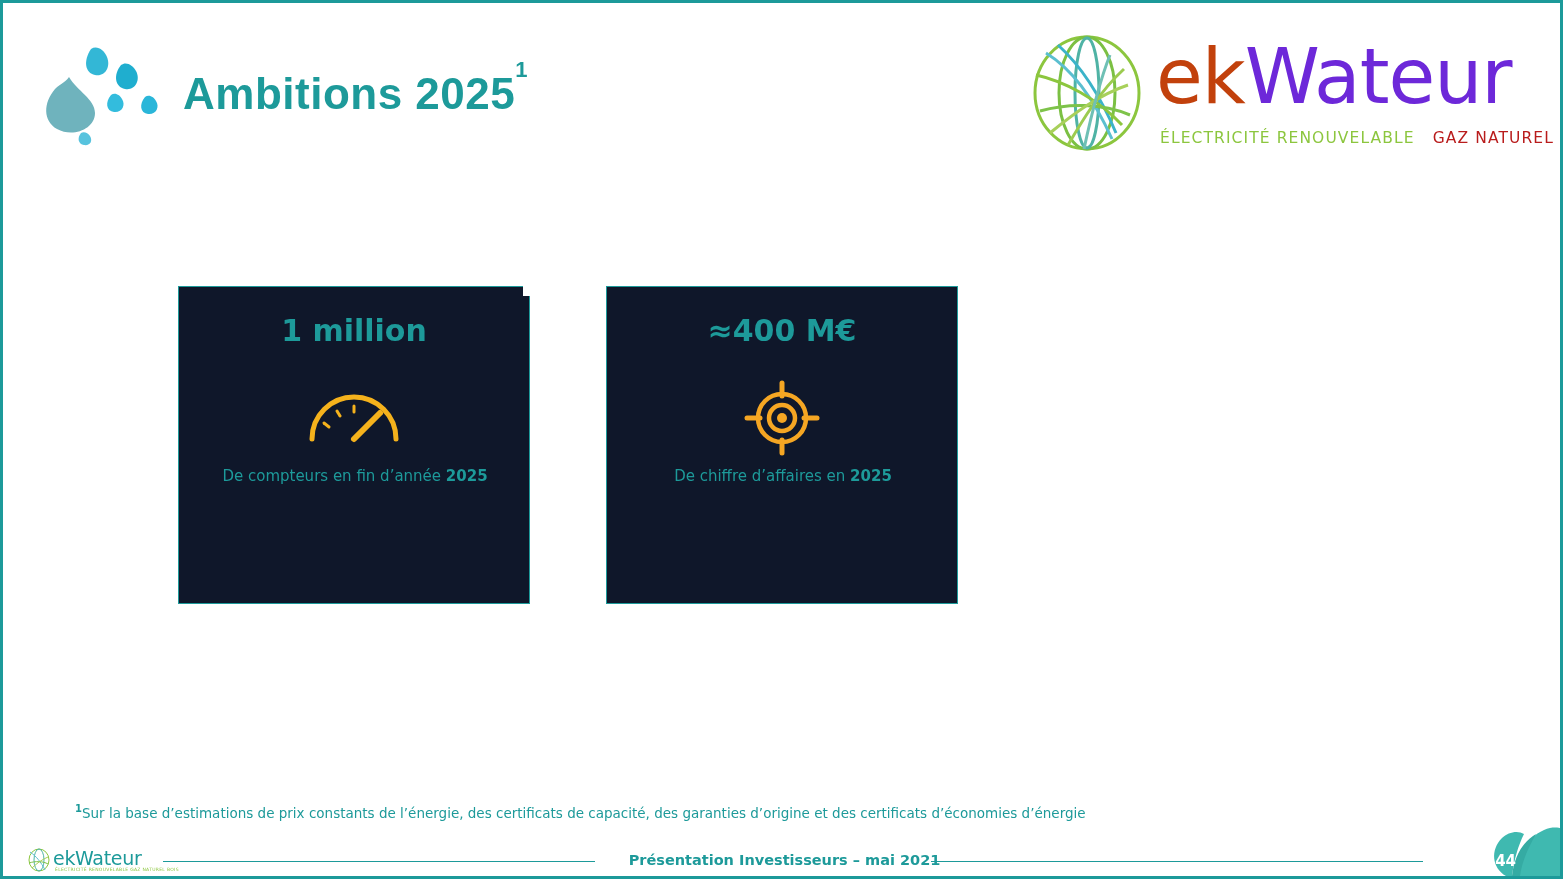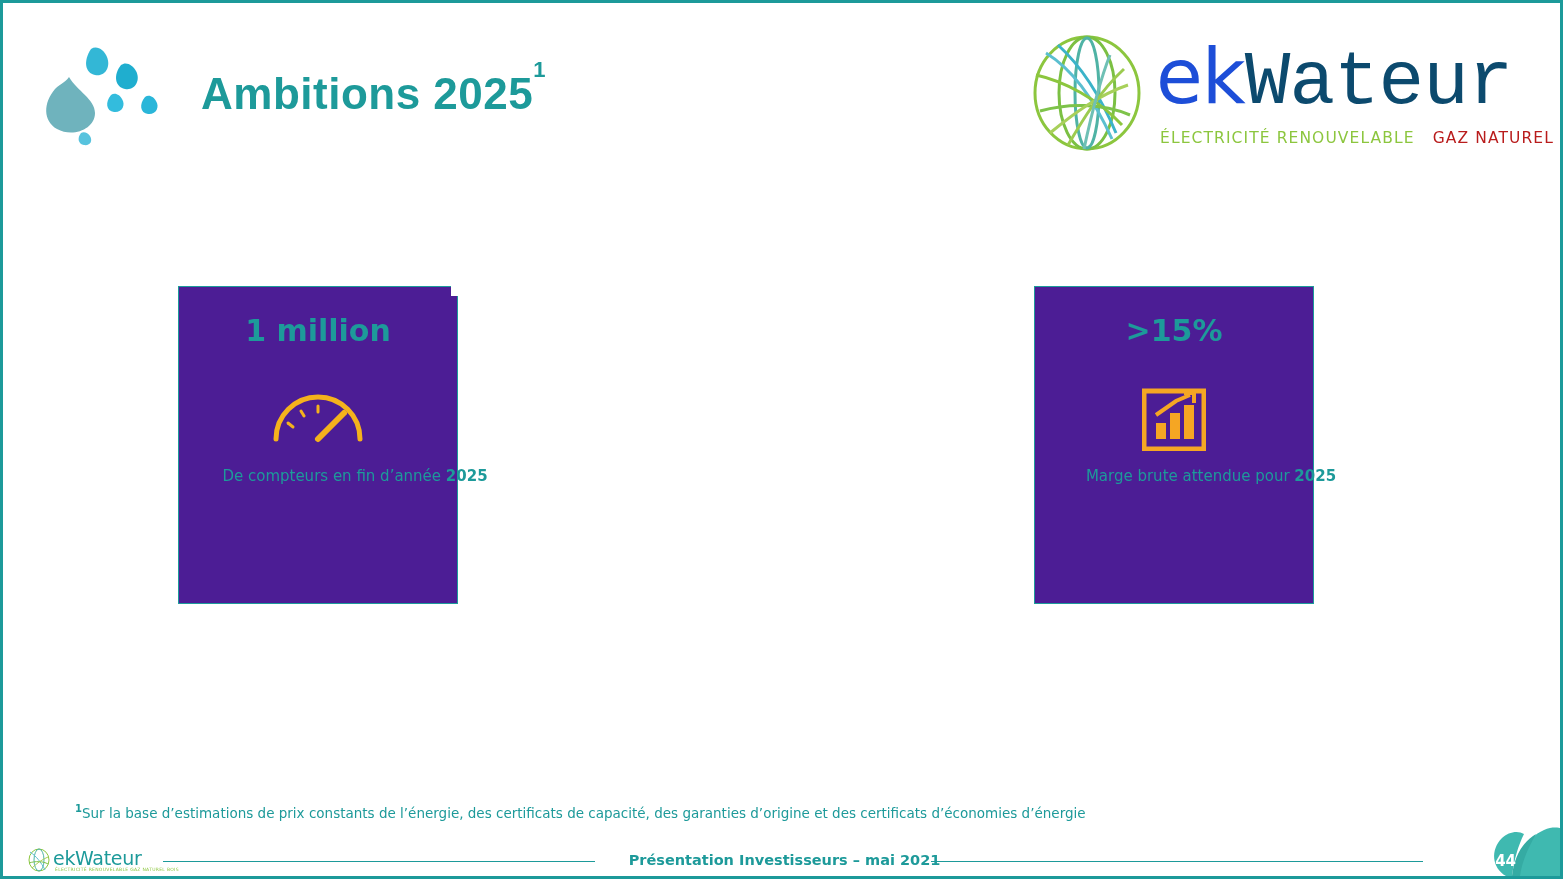--- a/index.html
+++ b/index.html
@@ -19,21 +19,21 @@
     height: 879px;
     background: #ffffff;
     box-sizing: border-box;
     border: 3px solid #1d9a9a;
     overflow: hidden;
   }
 
   
   .title {
     position: absolute;
-    left: 198px;
+    left: 180px;
     top: 66px;
     font-size: 44px;
     font-weight: bold;
     color: #1d9a9a;
     letter-spacing: 0.5px;
     white-space: nowrap;
   }
   .title sup {
     font-size: 22px;
     top: -0.75em;
@@ -59,22 +59,22 @@
   .brand-word {
     position: absolute;
     left: 132px;
     top: 14px;
     font-size: 76px;
     color: #1d9a9a;
     font-family: "DejaVu Sans", sans-serif;
     letter-spacing: -1px;
     line-height: 1;
   }
-  .brand-word .ek { color: #1d4ed8; }
-  .brand-word .w  { color: #0c4a6e; font-family: Liberation Mono, monospace; }
+  .brand-word .ek { color: #c2410c; }
+  .brand-word .w  { color: #6d28d9; }
   .brand-tag {
     position: absolute;
     left: 136px;
     top: 104px;
     font-size: 15.5px;
     letter-spacing: 1.1px;
     white-space: nowrap;
     font-family: "DejaVu Sans", sans-serif;
   }
   .brand-tag .t1 { color: #8cc63e; }
@@ -84,25 +84,25 @@
   .cards {
     position: absolute;
     left: 175px;
     top: 283px;
     width: 1210px;
     height: 320px;
   }
   .card {
     position: absolute;
     top: 0;
-    width: 280px;
+    width: 352px;
     height: 318px;
     border: 1.5px solid #1d9a9a;
     box-sizing: border-box;
-    background: #4c1d95;
+    background: #0f172a;
   }
   .card.c0 { left: 0px; }
   .card.c1 { left: 428px; }
   .card.c2 { left: 856px; }
 
   
   .card.c0::after {
     content: "";
     position: absolute;
     right: -2px;
@@ -284,35 +284,40 @@
           <path d="M8 52 A42 42 0 0 1 92 52" fill="none" stroke="#f5b21c" stroke-width="5" stroke-linecap="round"></path>
           <path d="M50 52 L76 26" stroke="#f5b21c" stroke-width="6" stroke-linecap="round"></path>
           <line x1="20" y1="36" x2="25" y2="40" stroke="#f5b21c" stroke-width="3" stroke-linecap="round"></line>
           <line x1="33" y1="24" x2="36" y2="29" stroke="#f5b21c" stroke-width="3" stroke-linecap="round"></line>
           <line x1="50" y1="19" x2="50" y2="25" stroke="#f5b21c" stroke-width="3" stroke-linecap="round"></line>
         </svg>
       </div>
       <div class="card-caption"><span>De compteurs en fin d’année </span><b>2025</b></div>
     </div>
 
-
-    <div class="card c2">
-      <div class="card-value">&gt;15%</div>
+    <div class="card c1">
+      <div class="card-value">≈400 M€</div>
       <div class="card-icon">
-        <svg width="64" height="66" viewBox="0 0 64 66" xmlns="http://www.w3.org/2000/svg">
-          <rect x="2" y="6" width="60" height="58" fill="none" stroke="#f5a623" stroke-width="5"></rect>
-          <rect x="14" y="38" width="10" height="16" fill="#f5a623"></rect>
-          <rect x="28" y="28" width="10" height="26" fill="#f5a623"></rect>
-          <rect x="42" y="20" width="10" height="34" fill="#f5a623"></rect>
-          <path d="M14 30 L34 16 L48 10" fill="none" stroke="#f5a623" stroke-width="4"></path>
-          <path d="M42 8 L52 8 L52 18" fill="none" stroke="#f5a623" stroke-width="4"></path>
+        <svg width="76" height="76" viewBox="0 0 76 76" xmlns="http://www.w3.org/2000/svg">
+          <g stroke="#f5a623" fill="none" stroke-width="4.5">
+            <circle cx="38" cy="38" r="24"></circle>
+            <circle cx="38" cy="38" r="13"></circle>
+          </g>
+          <circle cx="38" cy="38" r="5" fill="#f5a623"></circle>
+          <g stroke="#f5a623" stroke-width="5" stroke-linecap="round">
+            <line x1="38" y1="3" x2="38" y2="16"></line>
+            <line x1="38" y1="60" x2="38" y2="73"></line>
+            <line x1="3" y1="38" x2="16" y2="38"></line>
+            <line x1="60" y1="38" x2="73" y2="38"></line>
+          </g>
         </svg>
       </div>
-      <div class="card-caption"><span>Marge brute attendue pour </span><b>2025</b></div>
+      <div class="card-caption"><span>De chiffre d’affaires en </span><b>2025</b></div>
     </div>
+
 
   </div>
 
   <div class="footnote">
     <sup>1</sup><span>Sur la base d’estimations de prix constants de l’énergie, des certificats de capacité, des garanties d’origine et des certificats d’économies d’énergie</span>
   </div>
 
   <div class="footer-logo">
     <svg width="24" height="26" viewBox="0 0 24 26" style="position:absolute;left:0;top:1px" xmlns="http://www.w3.org/2000/svg">
       <g fill="none" stroke-width="1">

